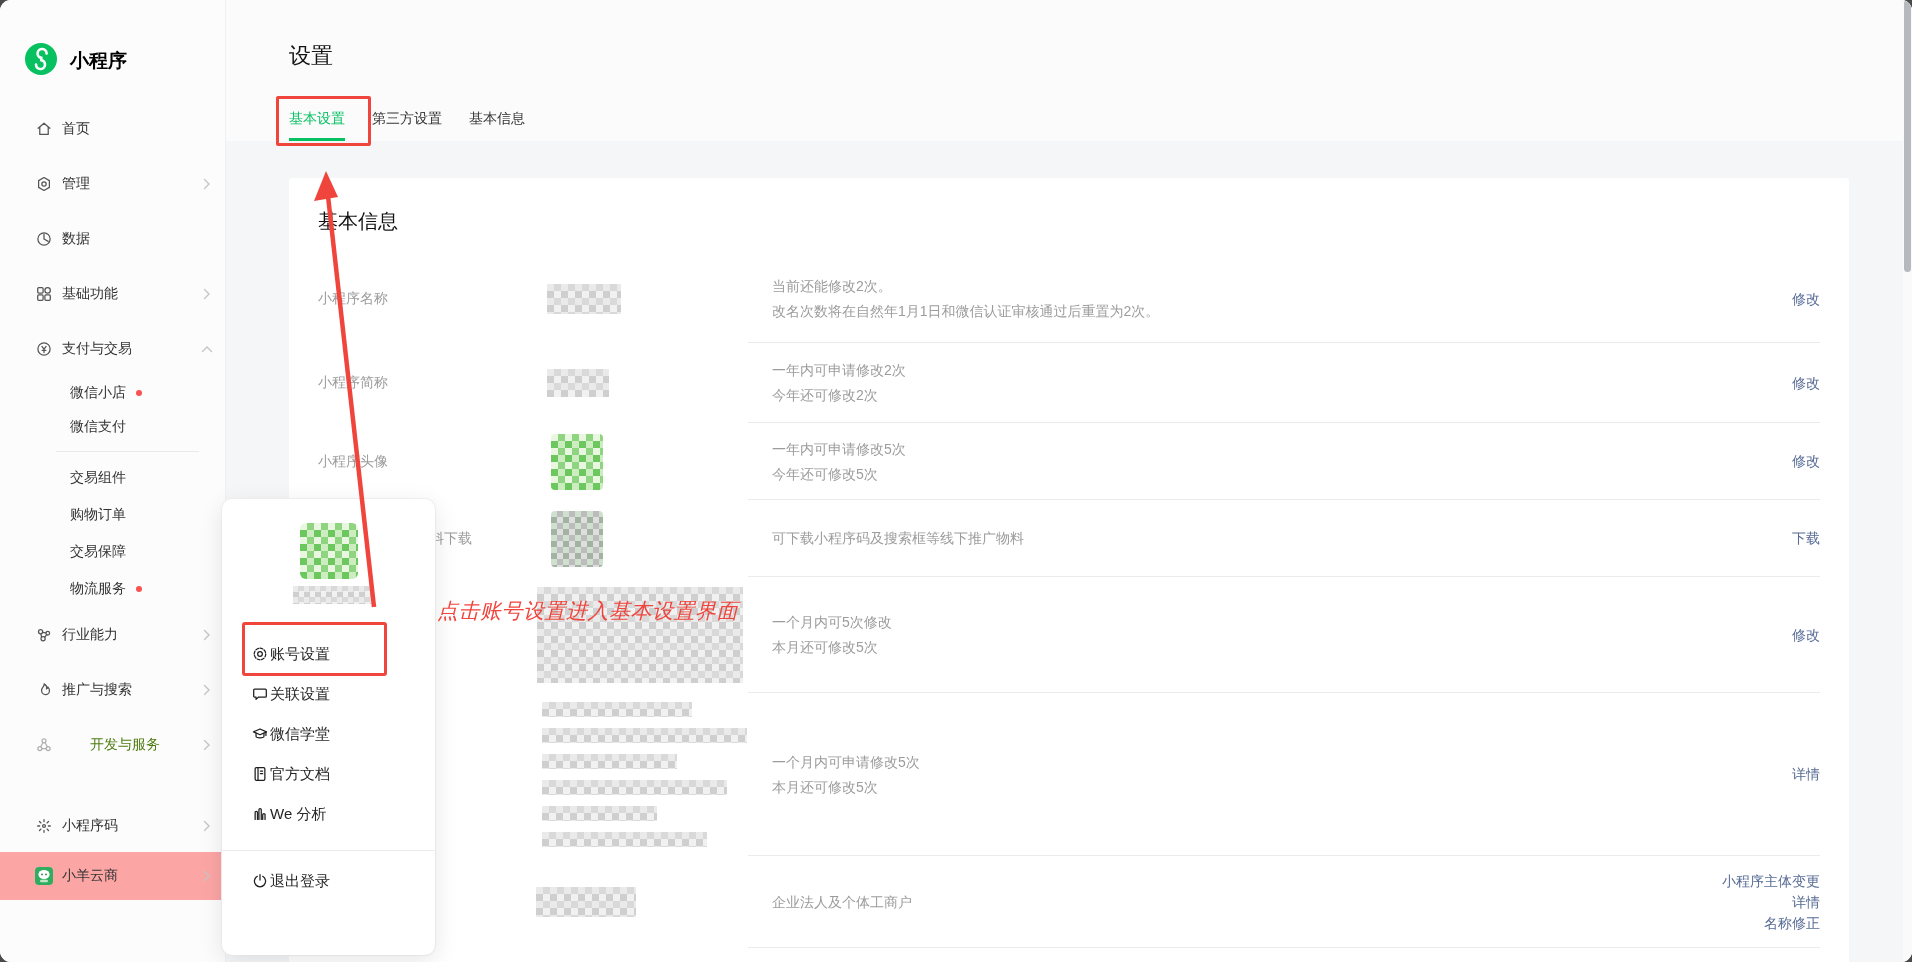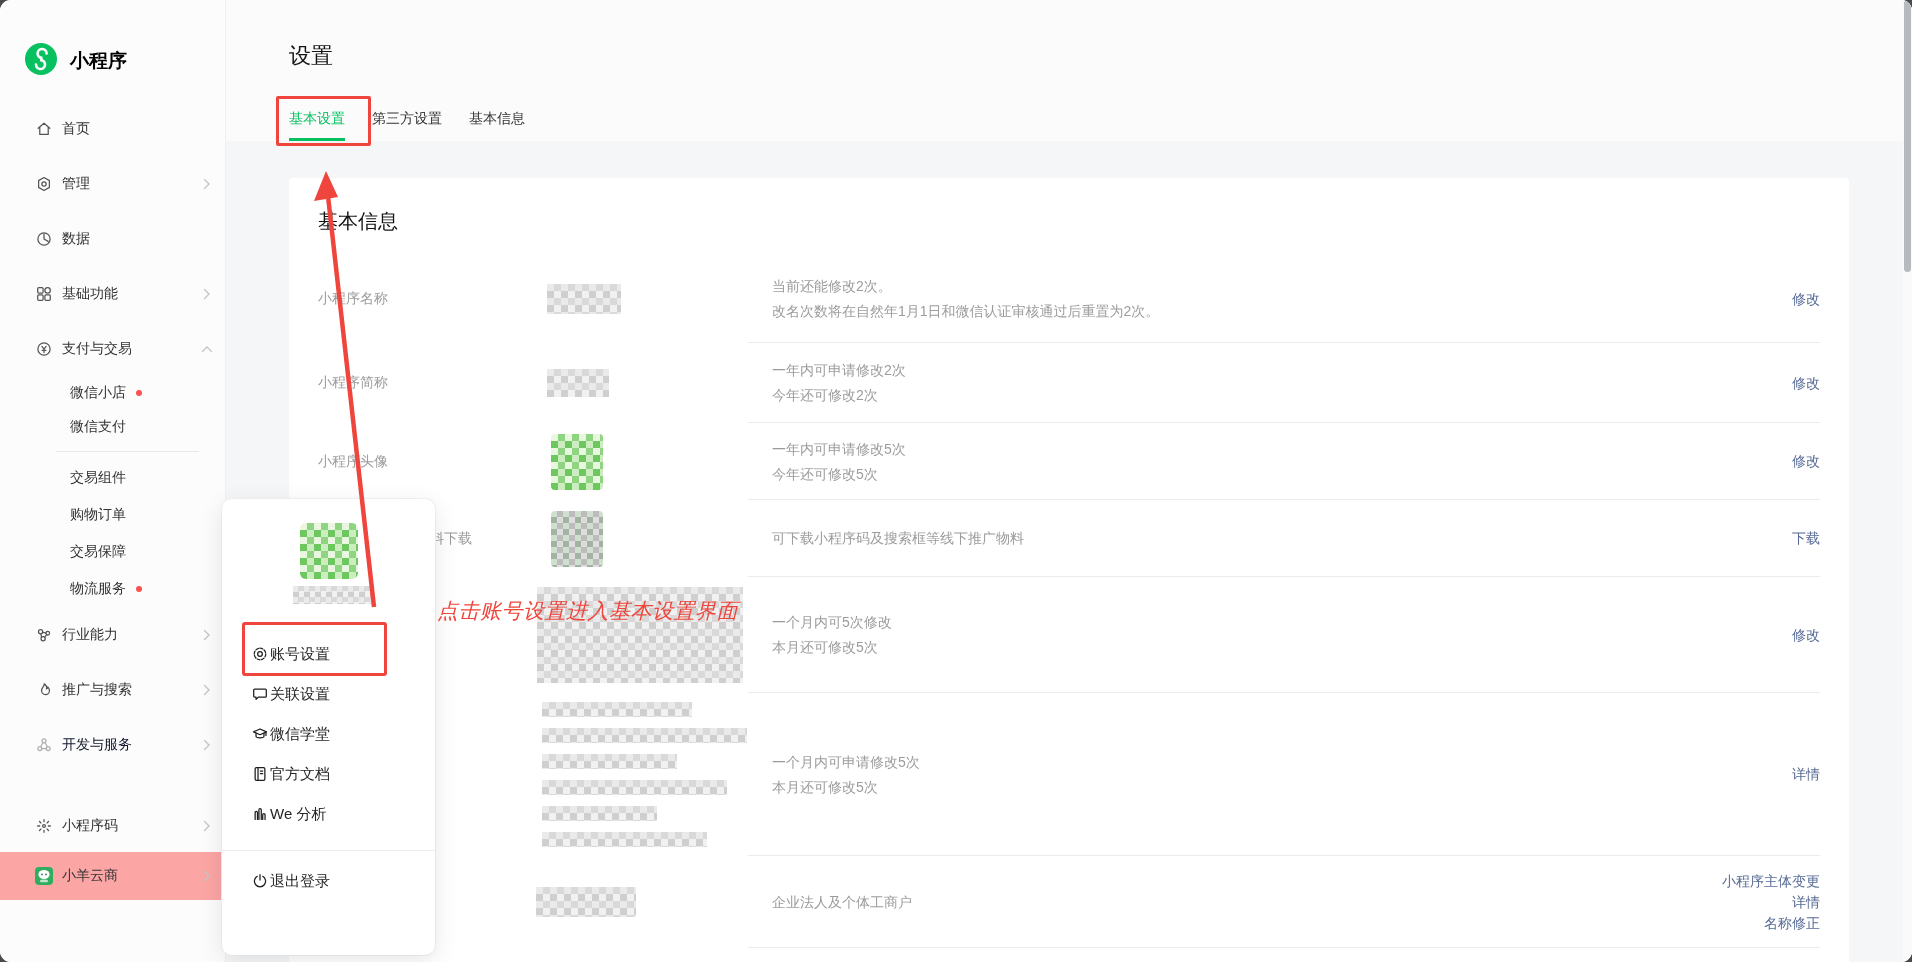--- a/index.html
+++ b/index.html
@@ -12,21 +12,21 @@
   .side-logo .app-title{margin-left:12px;font-size:19px;font-weight:bold;color:#000;}
   .side-items{margin-top:21px;}
   .s-row{display:flex;align-items:center;padding:0 14px 0 34px;font-size:14px;color:#333;cursor:pointer;}
   .s-i{height:55px;} .s-b1{height:52px;} .s-b2{height:48px;}
   .s-s1{height:34px;} .s-s2{height:37px;}
   .s-sub{padding-left:62px;}
   .s-gap{height:28px;}
   .s-div{height:1px;background:#e9e9e9;margin:7px 26px 7px 56px;}
   .s-row .icon{width:20px;height:20px;display:flex;align-items:center;justify-content:center;color:#555;flex:none;}
   .s-row .lbl{margin-left:8px;white-space:nowrap;}
-  .s-row.disabled{color:#0f172a;} .s-row.disabled .icon{opacity:.45;}
+  .s-row.disabled{color:#4d7c0f;gap:28px;} .s-row.disabled .icon{opacity:.45;}
   .s-row.active{background:#fca5a5;align-items:center;}
   .chev{margin-left:auto;display:flex;}
   .chev.up{transform:rotate(-90deg);}
   .dot{width:6px;height:6px;border-radius:50%;background:#fa5151;margin-left:10px;flex:none;}
   .badge{margin-left:8px;min-width:17px;height:17px;border-radius:9px;background:#fa5151;color:#fff;font-size:11px;display:flex;align-items:center;justify-content:center;flex:none;}
 
   
   .main{position:absolute;left:225px;top:0;right:0;bottom:0;}
   .band{position:absolute;left:0;top:0;right:0;height:141px;background:#fbfbfc;border-bottom:1px solid #84cc16;}
   .page-title{position:absolute;left:64px;top:41px;font-size:22px;color:#141414;font-weight:500;}

